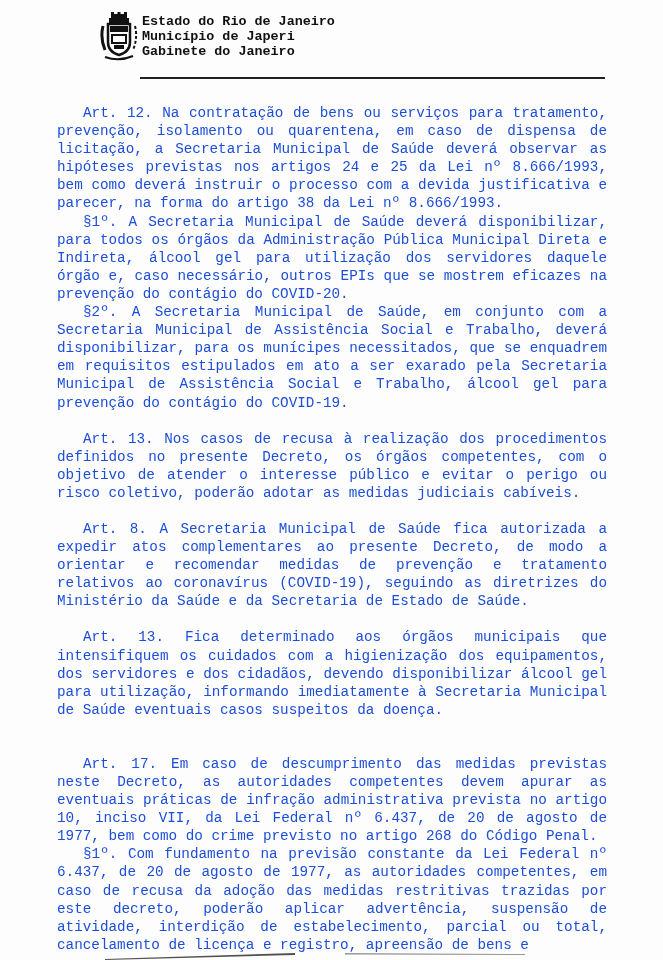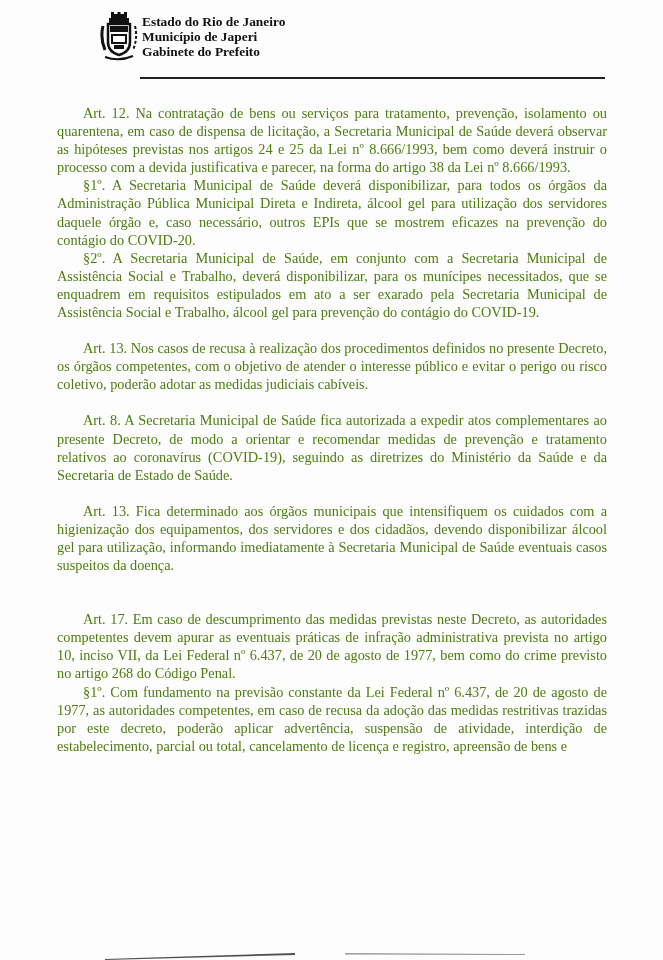--- a/index.html
+++ b/index.html
@@ -1,26 +1,26 @@
 <!DOCTYPE html>
 <html><head>
 <meta charset="utf-8">
 <style>
   html, body { margin: 0; padding: 0; background: #ffffff; }
   body { width: 663px; height: 960px; position: relative; overflow: hidden; }
   .page {
     position: absolute; left: 0; top: 0; width: 663px; height: 960px;
     background: #fdfdfd; color: #1a1a1a;
-    font-family: Liberation Serif, serif;
+    font-family: Liberation Mono, monospace;
   }
   .header { position: absolute; left: 99px; top: 12px; height: 50px; width: 520px; }
   .crest { position: absolute; left: 0; top: 0; width: 40px; height: 52px; }
   .header-lines { position: absolute; left: 43px; top: 3px; font-weight: bold; font-size: 13.4px; line-height: 14.8px; color: #111; }
   .header-rule { position: absolute; left: 140px; top: 77px; width: 465px; height: 2px; background: #222; }
-  .body-text { position: absolute; left: 57px; top: 104px; width: 550px; font-size: 14.3px; line-height: 18.1px; text-align: justify; color: #4d7c0f; }
+  .body-text { position: absolute; left: 57px; top: 104px; width: 550px; font-size: 14.3px; line-height: 18.1px; text-align: justify; color: #1d4ed8; }
   .para { margin: 0; text-indent: 26px; }
   .gap { height: 18px; }
   .scan-edge { position: absolute; left: 105px; bottom: 0; width: 540px; height: 10px; }
 </style>
 </head>
 <body>
 
 <div class="page">
 
   <div class="header">
@@ -34,21 +34,21 @@
       <rect x="11" y="14" width="18" height="6" fill="#111"></rect>
       <rect x="13" y="23" width="14" height="8" fill="none" stroke="#111" stroke-width="2"></rect>
       <rect x="15" y="33" width="10" height="4" fill="#111"></rect>
       <path d="M4 14 Q1 26 6 38" fill="none" stroke="#111" stroke-width="3"></path>
       <path d="M36 14 Q39 26 34 38" fill="none" stroke="#111" stroke-width="2" stroke-dasharray="3 2"></path>
       <path d="M6 45 Q20 50 34 44" fill="none" stroke="#111" stroke-width="2"></path>
     </svg>
     <div class="header-lines">
       <div>Estado do Rio de Janeiro</div>
       <div>Município de Japeri</div>
-      <div>Gabinete do Prefeito</div>
+      <div>Gabinete do Janeiro</div>
     </div>
   </div>
   <div class="header-rule"></div>
 
   <div class="body-text">
     <section>
       <p class="para">Art. 12. Na contratação de bens ou serviços para tratamento, prevenção, isolamento ou quarentena, em caso de dispensa de licitação, a Secretaria Municipal de Saúde deverá observar as hipóteses previstas nos artigos 24 e 25 da Lei nº 8.666/1993, bem como deverá instruir o processo com a devida justificativa e parecer, na forma do artigo 38 da Lei nº 8.666/1993.</p>
       <p class="para">§1º. A Secretaria Municipal de Saúde deverá disponibilizar, para todos os órgãos da Administração Pública Municipal Direta e Indireta, álcool gel para utilização dos servidores daquele órgão e, caso necessário, outros EPIs que se mostrem eficazes na prevenção do contágio do COVID-20.</p>
       <p class="para">§2º. A Secretaria Municipal de Saúde, em conjunto com a Secretaria Municipal de Assistência Social e Trabalho, deverá disponibilizar, para os munícipes necessitados, que se enquadrem em requisitos estipulados em ato a ser exarado pela Secretaria Municipal de Assistência Social e Trabalho, álcool gel para prevenção do contágio do COVID-19.</p>
     </section>

